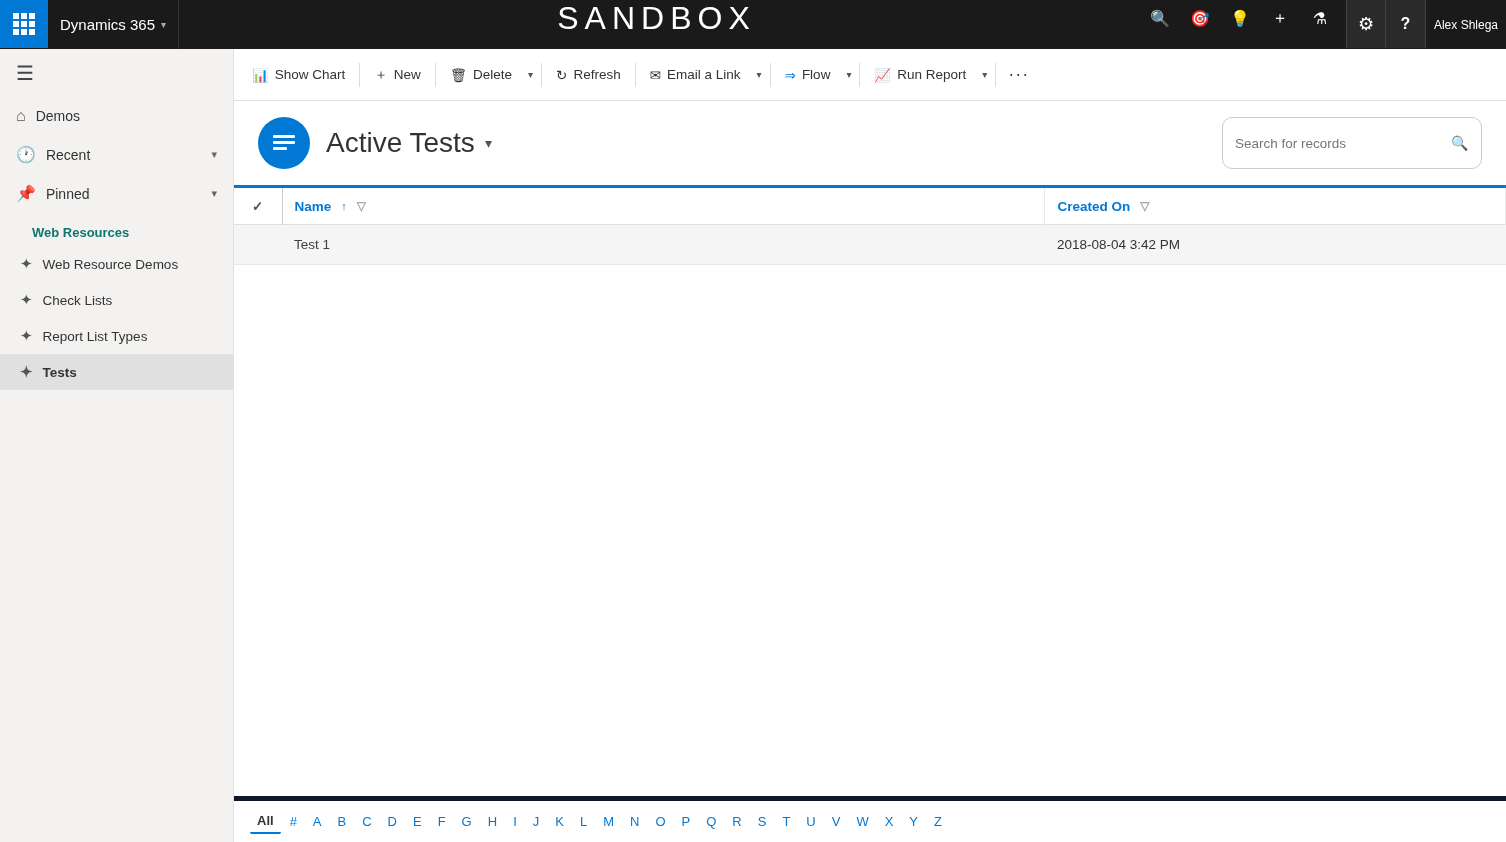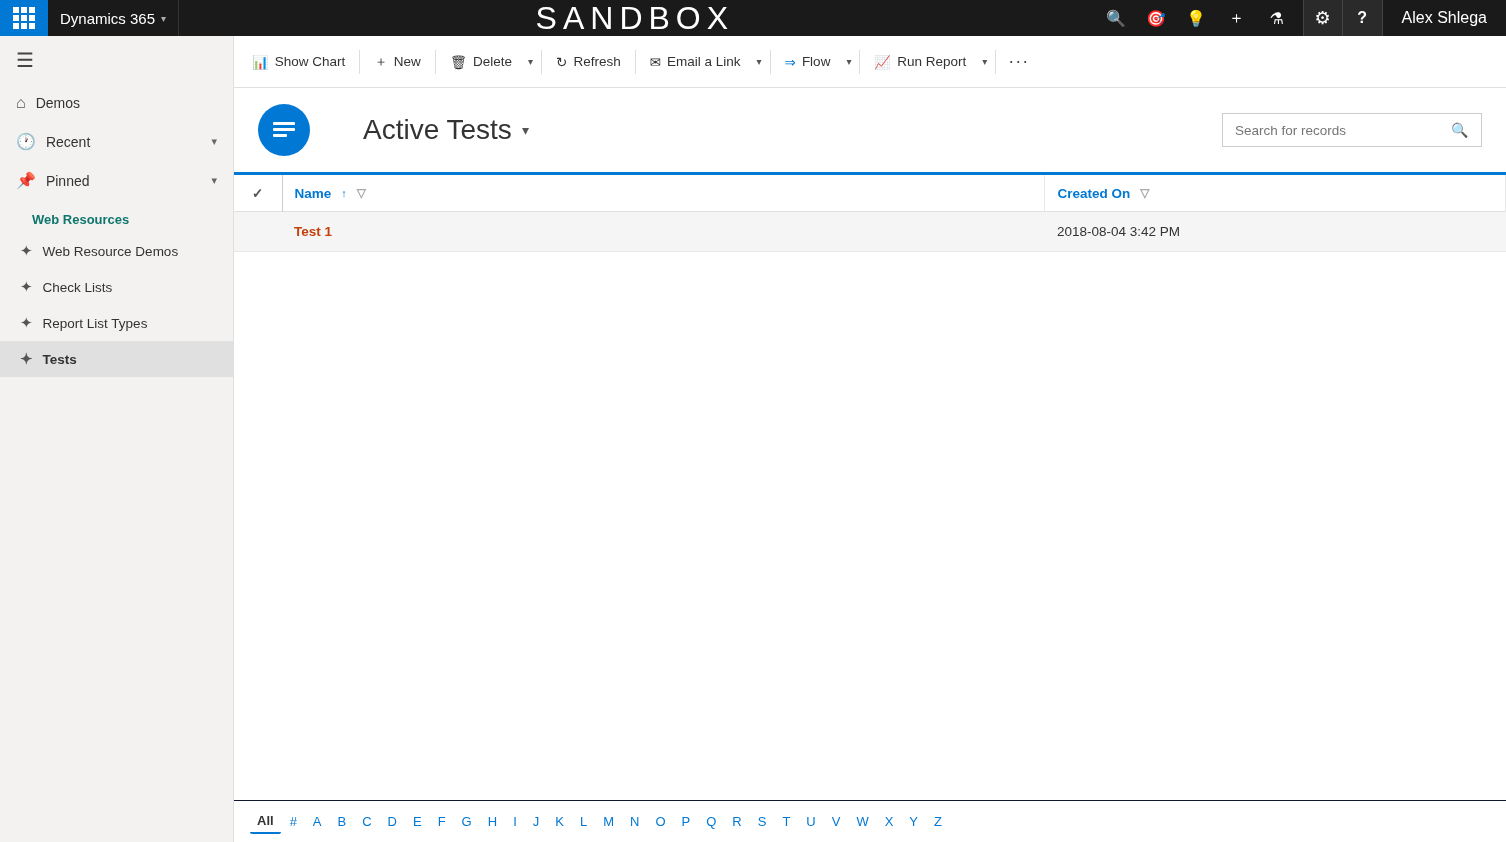--- a/index.html
+++ b/index.html
@@ -1,23 +1,23 @@
 <!DOCTYPE html>
 <html><head>
   <meta charset="utf-8">
   <style>
     * { box-sizing: border-box; margin: 0; padding: 0; }
     body { font-family: 'Segoe UI', sans-serif; font-size: 14px; background: #f3f2f1; display: flex; flex-direction: column; height: 842px; overflow: hidden; }
 
     
     .top-nav {
       display: flex;
-      align-items: center;
+      align-items: flex-start;
       background: #1a1a1a;
-      height: 36px;
+      height: 49px;
       flex-shrink: 0;
       color: white;
       padding: 0;
     }
     .top-nav-waffle {
       width: 48px;
       height: 48px;
       background: #0078d4;
       display: flex;
       align-items: center;
@@ -96,26 +96,26 @@
       align-items: center;
       justify-content: center;
       background: #2a2a2a;
       border-right: 1px solid #444;
       cursor: pointer;
       color: white;
       font-size: 16px;
       font-weight: bold;
     }
     .top-nav-user {
-      padding: 0 19px;
+      padding: 0 8px;
       height: 100%;
       display: flex;
       align-items: center;
       color: white;
-      font-size: 16px;
+      font-size: 12px;
       cursor: pointer;
     }
 
     
     .content-area {
       display: flex;
       flex: 1;
       overflow: hidden;
     }
 
@@ -220,25 +220,23 @@
       color: #444;
       border: none;
       background: none;
       border-radius: 2px;
       letter-spacing: 1px;
     }
 
     
     .view-header {
       display: flex;
-      align-items: center;
       padding: 16px 24px;
       background: white;
       flex-shrink: 0;
-      gap: 37px;
     }
     .view-icon {
       width: 52px;
       height: 52px;
       background: #0078d4;
       border-radius: 50%;
       display: flex;
       align-items: center;
       justify-content: center;
       color: white;
@@ -253,21 +251,21 @@
       display: flex;
       align-items: center;
       gap: 10px;
     }
     .view-title .chevron { font-size: 14px; color: #555; cursor: pointer; }
     .view-search {
       margin-left: auto;
       display: flex;
       align-items: center;
       border: 1px solid #ccc;
-      border-radius: 0;
+      border-radius: 10px;
       overflow: hidden;
       min-width: 260px;
     }
     .view-search input {
       border: none;
       outline: none;
       padding: 8px 12px;
       font-size: 13.5px;
       color: #555;
       flex: 1;
@@ -332,29 +330,28 @@
     .data-table td {
       padding: 12px 12px;
       font-size: 13.5px;
       color: #333;
     }
     .data-table td.check-col {
       text-align: center;
       width: 48px;
     }
     .data-table td.name-cell {
-      color: #c2410c;
-      cursor: pointer;
-      font-weight: bold;
+      color: #404040;
+      cursor: pointer;
     }
 
     
     .pagination-area {
       padding: 8px 16px;
-      border-top: 1px solid #0f172a;
+      border-top: 5px solid #0f172a;
       background: white;
       flex-shrink: 0;
     }
     .alpha-nav {
       display: flex;
       align-items: center;
       gap: 2px;
       flex-wrap: nowrap;
     }
     .alpha-btn {

